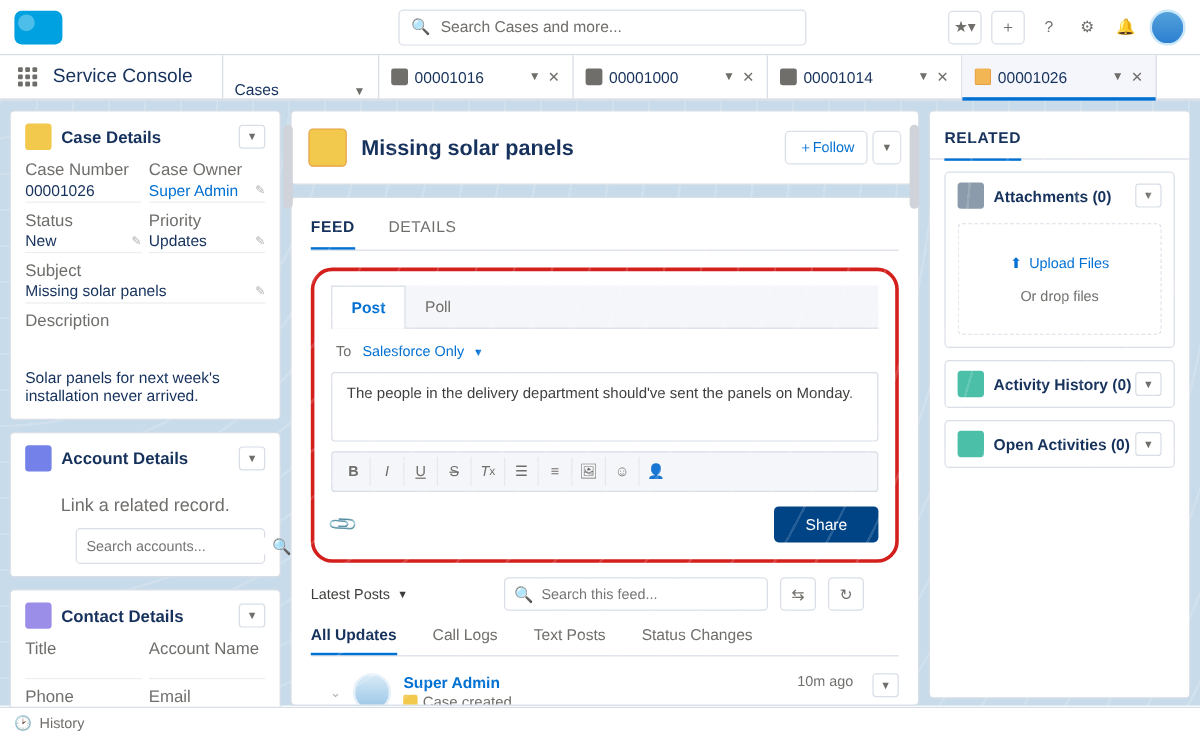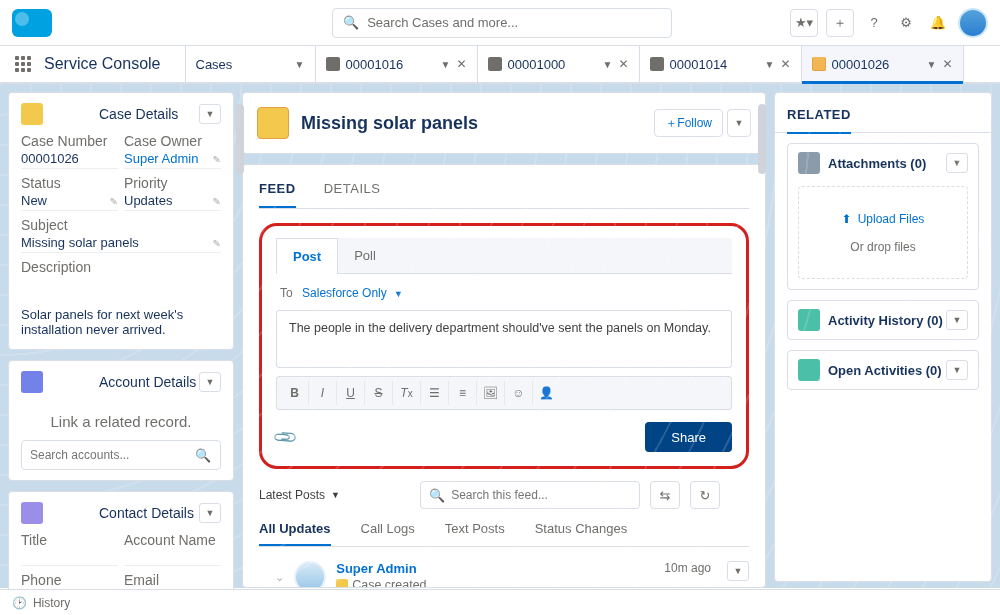--- a/index.html
+++ b/index.html
@@ -18,54 +18,54 @@
 
 
 .nav-bar { height: 38px; display: flex; align-items: stretch; border-bottom: 2px solid #d8dde6; padding-left: 12px; }
 .app-launcher { width: 22px; display: flex; align-items: center; justify-content: center; margin-right: 10px; }
 .app-launcher .grid { display: grid; grid-template-columns: repeat(3, 4px); grid-template-rows: repeat(3, 4px); gap: 2px; }
 .app-launcher .dot { width: 4px; height: 4px; background: #706e6b; border-radius: 1px; }
 .app-name { display: flex; align-items: center; font-size: 16px; color: #16325c; padding-right: 24px; border-right: 1px solid #d8dde6; }
 .nav-tab { display: flex; align-items: center; padding: 0 10px; border-right: 1px solid #d8dde6; color: #16325c; font-size: 13px; position: relative; cursor: pointer; }
 .nav-tab .chev { margin-left: auto; color: #706e6b; font-size: 10px; padding-left: 8px;}
 .nav-tab .close { color: #706e6b; font-size: 12px; padding-left: 6px; }
-.nav-tab.cases { width: 130px; }
+.nav-tab.cases { width: 130px; align-items: flex-end; }
 .nav-tab.rec { width: 162px; }
 .nav-tab .case-icon { width: 14px; height: 14px; background: #706e6b; border-radius: 2px; margin-right: 6px; }
 .nav-tab.active { background: #f4f6fb; }
 .nav-tab.active::after { content: ""; position: absolute; bottom: -2px; left: 0; right: 0; height: 3px; background: #0070d2; }
 .nav-tab.active .case-icon { background: #f2b654; border: 1px solid #e6a043; border-top: none; position: relative; }
 
 
 .workspace { height: 504px; background: repeating-linear-gradient(180deg, #c0d9ec 0 1px, transparent 1px 100%), #d9e6f1; background: #c8dbea; display: flex; padding: 8px 8px 0 8px; gap: 8px; position: relative; }
 .workspace::before { content: ""; position: absolute; inset: 0; background: repeating-radial-gradient(circle at 0 0, rgba(255,255,255,0.15) 0 2px, transparent 2px 30px); pointer-events: none; }
 
 
 .col-left { width: 226px; display: flex; flex-direction: column; gap: 10px; }
 .col-mid { flex: 1; display: flex; flex-direction: column; gap: 10px; }
 .col-right { width: 218px; display: flex; flex-direction: column; }
 
 .card { background: #fff; border: 1px solid #d8dde6; border-radius: 4px; padding: 10px 12px; position: relative; }
 
 
 .card-header { display: flex; align-items: center; margin-bottom: 8px; }
 .card-header .icon { width: 22px; height: 22px; border-radius: 3px; margin-right: 8px; }
-.card-header .title { font-weight: 400; font-size: 14px; margin-left: 48px; }
+.card-header .title { font-weight: 700; font-size: 14px; }
 .card-header .menu-btn { margin-left: auto; width: 22px; height: 20px; border: 1px solid #d8dde6; border-radius: 3px; display: flex; align-items: center; justify-content: center; font-size: 9px; color: #706e6b; }
 .icon-case { background: #f2c94c; }
 .icon-acct { background: #7381e8; }
 .icon-contact { background: #9b8ee8; }
 .field-row { display: flex; gap: 6px; }
 .field { flex: 1; margin-bottom: 6px; position: relative; }
 .field-label { font-size: 14px; color: #706e6b; margin-bottom: 2px; display: block;}
 .field-value { font-size: 13px; color: #16325c; border-bottom: 1px solid #eceeef; padding-bottom: 2px; min-height: 16px;}
 .field-value.link { color: #0070d2; }
 .field .edit-icon { position: absolute; right: 0; bottom: 4px; color: #b0adab; font-size: 10px;}
 .hint { text-align: center; font-size: 15px; color: #706e6b; margin: 20px 0 10px 0;}
-.search-box { height: 30px; border: 1px solid #d8dde6; border-radius: 4px; display: flex; align-items: center; padding: 0 8px; color: #706e6b; }
+.search-box { height: 30px; border: 1px solid #d8dde6; border-radius: 4px; display: flex; align-items: center; padding: 0 8px; color: #706e6b; margin-left: 42px; }
 .search-box input { border: none; outline: none; flex: 1; font-size: 12px; }
 .search-box .sicon { color: #b0adab; }
 
 
 .page-header { background: #fff; border: 1px solid #d8dde6; border-radius: 4px; padding: 14px 14px 14px 14px; display: flex; align-items: center; }
 .page-header .big-icon { width: 32px; height: 32px; background: #f2c94c; border-radius: 4px; margin-right: 12px; border: 1px solid #e6a043; position: relative;}
 .page-header .title { font-size: 18px; font-weight: 600; }
 .follow-btn { margin-left: auto; height: 28px; border: 1px solid #d8dde6; border-radius: 4px; padding: 0 10px; display: flex; align-items: center; color: #0070d2; font-size: 12px; background: #fff; }
 .follow-split { width: 24px; height: 28px; border: 1px solid #d8dde6; border-radius: 4px; margin-left: 4px; display: flex; align-items: center; justify-content: center; font-size: 9px; color: #706e6b;}
 

